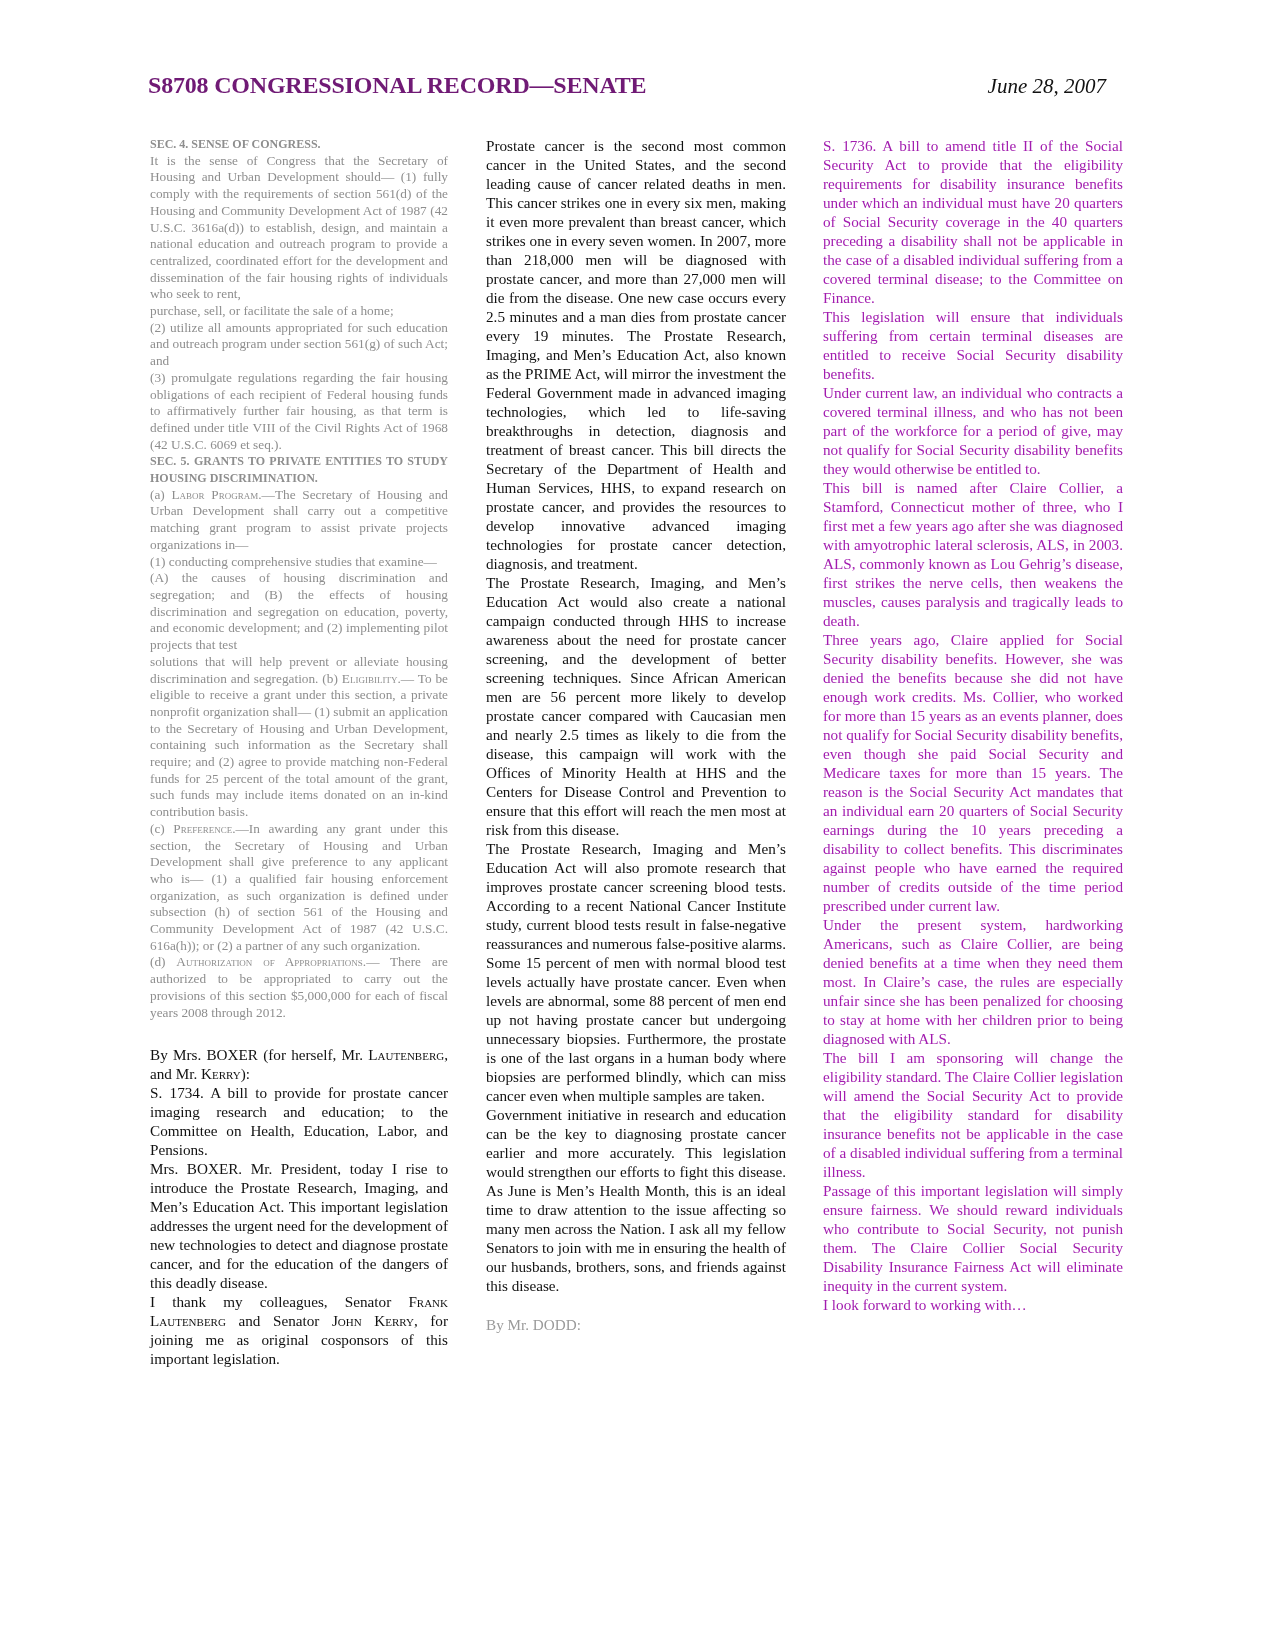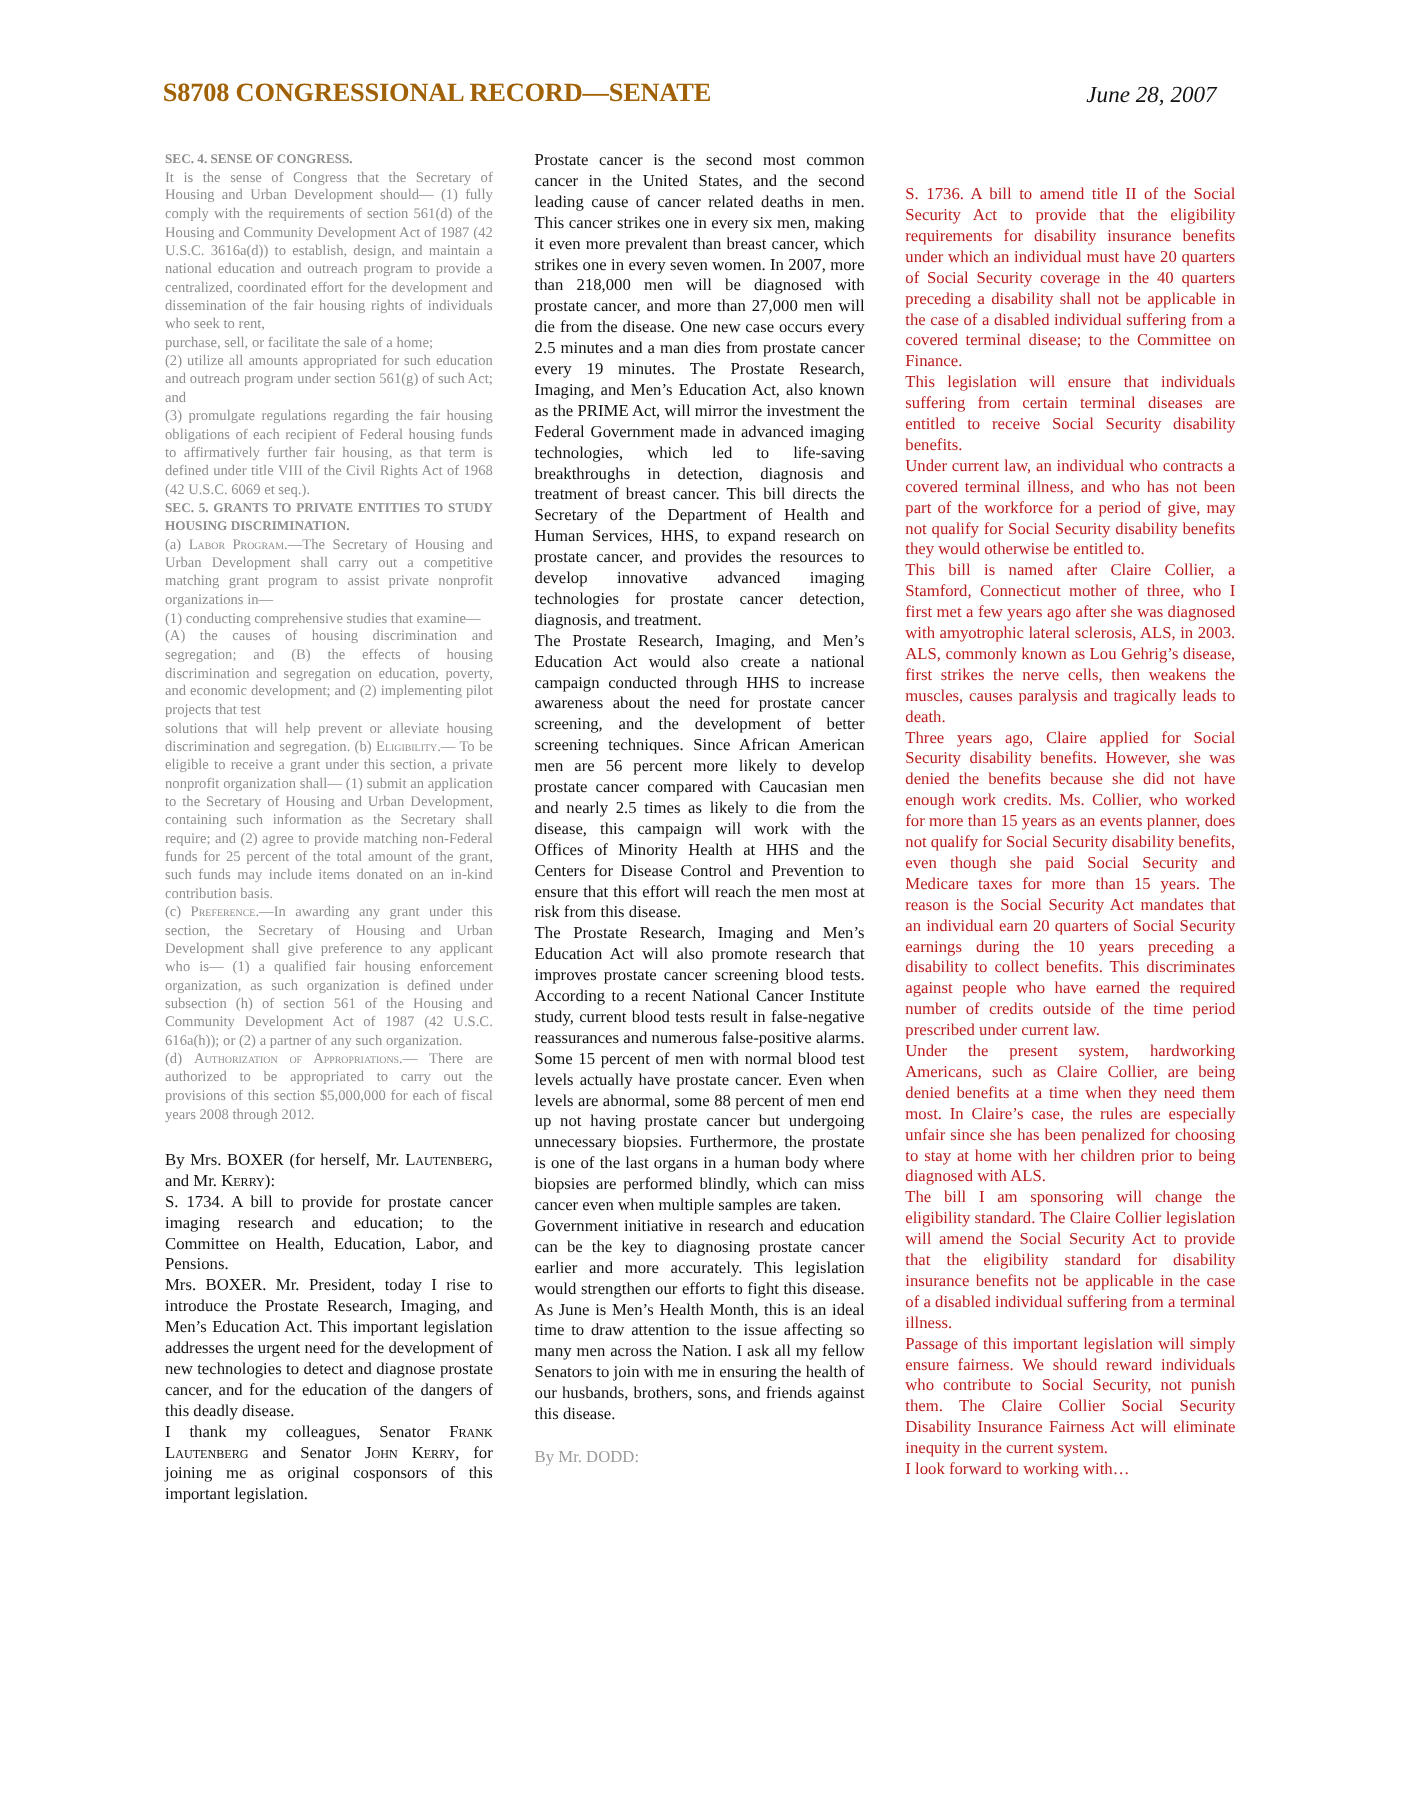--- a/index.html
+++ b/index.html
@@ -1,26 +1,26 @@
 <!DOCTYPE html>
 <html><head>
 <meta charset="utf-8">
 <style>
   html, body { margin: 0; padding: 0; background: #ffffff; }
   body { width: 1275px; height: 1650px; position: relative; overflow: hidden;
          font-family: "Liberation Serif", "DejaVu Serif", serif; }
   .header { position: absolute; left: 148px; top: 72px; width: 958px; height: 40px; }
   .header-left { position: absolute; left: 0; top: 0; font-weight: bold; font-size: 24px;
-                 letter-spacing: -0.2px; color: #a16207; }
+                 letter-spacing: -0.2px; color: #701a75; }
   .header-right { position: absolute; right: 0; top: 2px; font-style: italic; font-size: 21px; color: #111; }
   .col { position: absolute; top: 136px; text-align: justify; }
   .col p { margin: 0; }
   .col1 { left: 150px; width: 298px; font-size: 13.3px; line-height: 16.7px; color: #8e8e8e; }
   .col2 { left: 486px; width: 300px; font-size: 15.2px; line-height: 19px; color: #111; }
-  .col3 { left: 823px; width: 300px; font-size: 15.2px; line-height: 19px; color: #b91c1c; margin-top: 31px; }
+  .col3 { left: 823px; width: 300px; font-size: 15.2px; line-height: 19px; color: #a21caf; }
   .col1 .sec { font-weight: bold; font-size: 12px; }
   .sc { font-variant: small-caps; }
   .black { color: #111; font-size: 15.2px; line-height: 19px; }
   .gap { height: 24px; }
   .gap2 { height: 20px; }
   .grey2 { color: #9a9a9a; }
   .left { text-align: left; }
 </style>
 </head>
 <body>
@@ -30,21 +30,21 @@
   <div class="header-right">June 28, 2007</div>
 </div>
 
 <div class="col col1">
   <p class="sec left">SEC. 4. SENSE OF CONGRESS.</p>
   <p>It is the sense of Congress that the Secretary of Housing and Urban Development should— (1) fully comply with the requirements of section 561(d) of the Housing and Community Development Act of 1987 (42 U.S.C. 3616a(d)) to establish, design, and maintain a national education and outreach program to provide a centralized, coordinated effort for the development and dissemination of the fair housing rights of individuals who seek to rent,</p>
   <p class="left">purchase, sell, or facilitate the sale of a home;</p>
   <p>(2) utilize all amounts appropriated for such education and outreach program under section 561(g) of such Act; and</p>
   <p>(3) promulgate regulations regarding the fair housing obligations of each recipient of Federal housing funds to affirmatively further fair housing, as that term is defined under title VIII of the Civil Rights Act of 1968 (42 U.S.C. 6069 et seq.).</p>
   <p class="sec">SEC. 5. GRANTS TO PRIVATE ENTITIES TO STUDY HOUSING DISCRIMINATION.</p>
-  <p><span>(a) </span><span class="sc">Labor Program.</span><span>—The Secretary of Housing and Urban Development shall carry out a competitive matching grant program to assist private nonprofit organizations in—</span></p>
+  <p><span>(a) </span><span class="sc">Labor Program.</span><span>—The Secretary of Housing and Urban Development shall carry out a competitive matching grant program to assist private projects organizations in—</span></p>
   <p>(1) conducting comprehensive studies that examine—</p>
   <p>(A) the causes of housing discrimination and segregation; and (B) the effects of housing discrimination and segregation on education, poverty, and economic development; and (2) implementing pilot projects that test</p>
   <p><span>solutions that will help prevent or alleviate housing discrimination and segregation.  (b) </span><span class="sc">Eligibility.</span><span>— To be eligible to receive a grant under this section, a private nonprofit organization shall— (1) submit an application to the Secretary of Housing and Urban Development, containing such information as the Secretary shall require; and (2) agree to provide matching non-Federal funds for 25 percent of the total amount of the grant, such funds may include items donated on an in-kind contribution basis.</span></p>
   <p><span>(c) </span><span class="sc">Preference.</span><span>—In awarding any grant under this section, the Secretary of Housing and Urban Development shall give preference to any applicant who is— (1) a qualified fair housing enforcement organization, as such organization is defined under subsection (h) of section 561 of the Housing and Community Development Act of 1987 (42 U.S.C.  616a(h)); or (2) a partner of any such organization.</span></p>
   <p><span>(d) </span><span class="sc">Authorization of Appropriations.</span><span>— There are authorized to be appropriated to carry out the provisions of this section $5,000,000 for each of fiscal years 2008 through 2012.</span></p>
   <div class="gap"></div>
   <div class="black">
     <p><span>By Mrs. BOXER (for herself, Mr. </span><span class="sc">Lautenberg</span><span>, and Mr. </span><span class="sc">Kerry</span><span>):</span></p>
     <p>S. 1734. A bill to provide for prostate cancer imaging research and education; to the Committee on Health, Education, Labor, and Pensions.</p>
     <p>Mrs. BOXER. Mr. President, today I rise to introduce the Prostate Research, Imaging, and Men’s Education Act. This important legislation addresses the urgent need for the development of new technologies to detect and diagnose prostate cancer, and for the education of the dangers of this deadly disease.</p>

